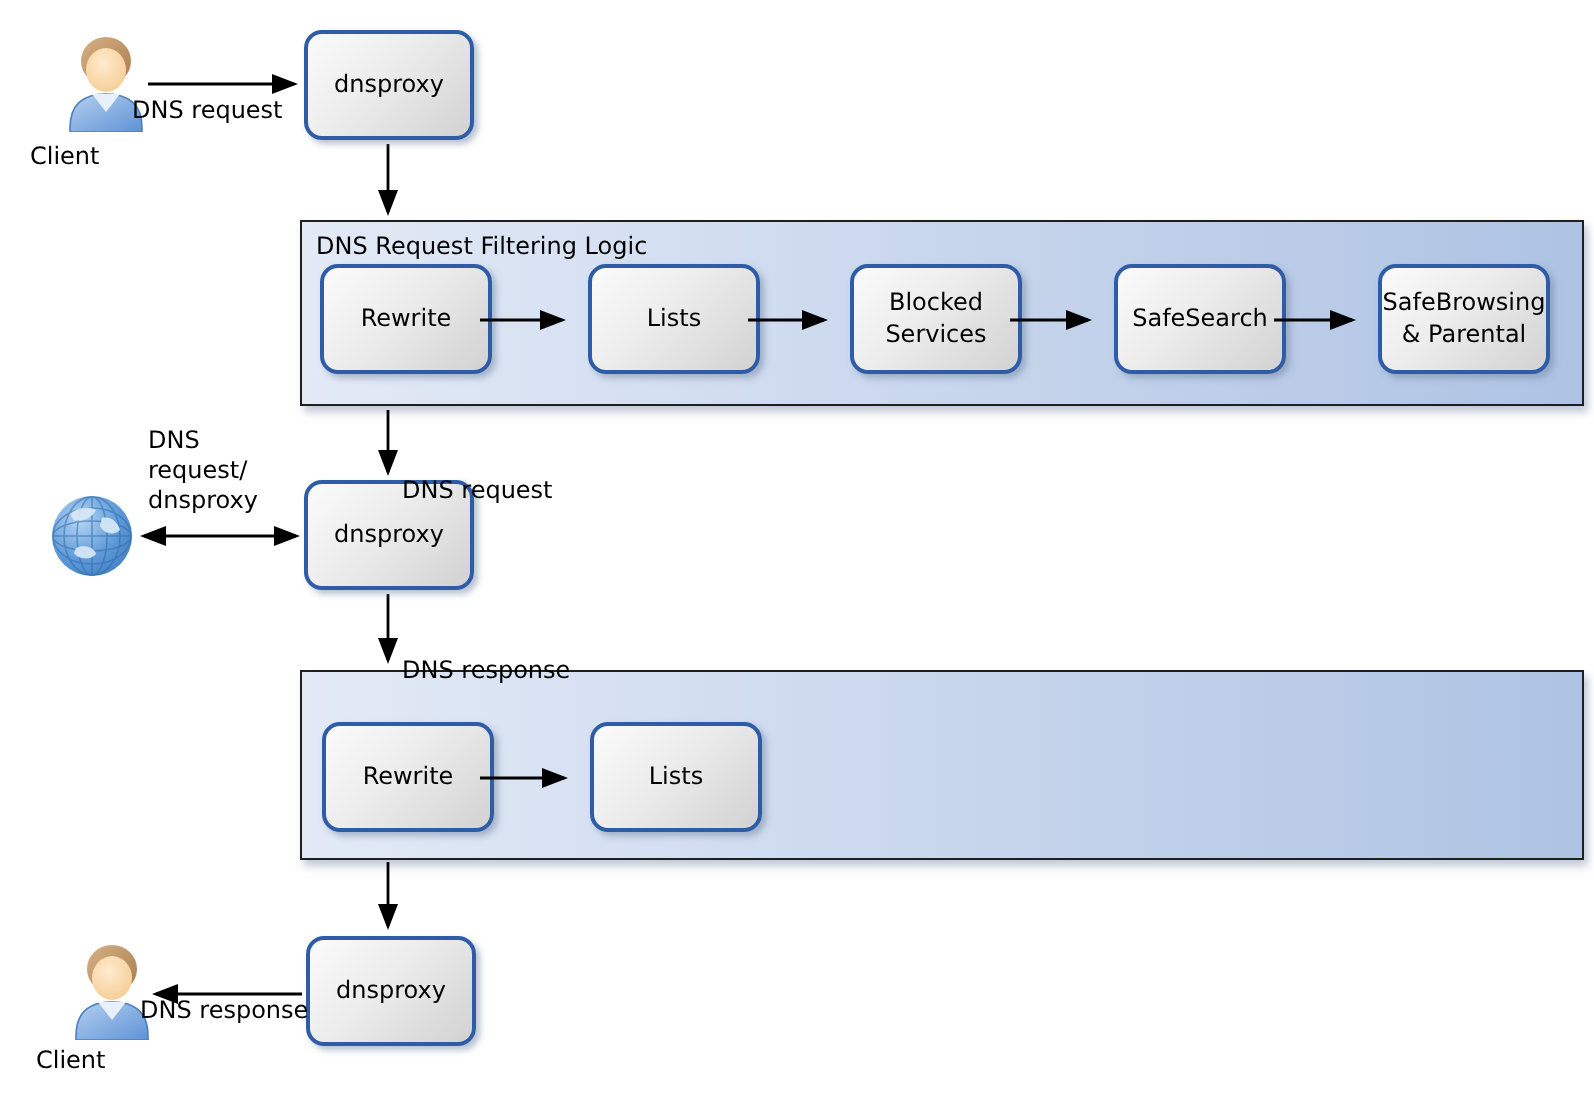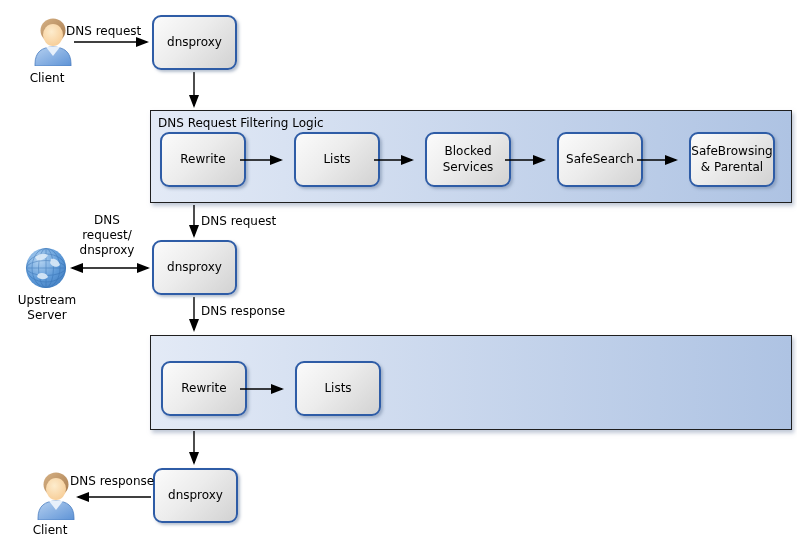--- a/index.html
+++ b/index.html
@@ -24,22 +24,22 @@
     display:flex; align-items:center; justify-content:center;
     text-align:center; line-height:1.3; padding:13px;
   }
   .step { width:86px; }
 
   
   .edges-layer { position:absolute; left:0; top:0; z-index:2; pointer-events:none; }
   .edge { stroke:var(--arrow,#000); stroke-width:1.4; fill:none; }
 
   
-  .flow-label { position:absolute; z-index:4; white-space:nowrap; }
-  .icon-label { position:absolute; z-index:4; text-align:center; line-height:1.25; }
+  .flow-label { position:absolute; z-index:4; white-space:nowrap;margin-top:24px; }
+  .icon-label { position:absolute; z-index:4; text-align:left; line-height:1.25; }
   .multiline { white-space:pre-line; }
   .icon-figure { position:absolute; z-index:3; }
 </style>
 </head>
 <body>
 
 <div class="canvas">
 
   <svg class="edges-layer" width="797" height="558">
     <defs>
@@ -134,21 +134,20 @@
         <line x1="1.4" y1="21" x2="40.6" y2="21"></line>
         <line x1="21" y1="1.4" x2="21" y2="40.6"></line>
       </g>
       <g fill="#d9e9f8" opacity="0.92">
         <path d="M10,10 C14,6.5 19,6 23,8 C21,12 16,14 12,13 Z"></path>
         <path d="M26,12 C30,11 34,14 35,18 C32,21 27,20 25,16 Z"></path>
         <path d="M13,27 C17,25 22,26.5 23,30 C20,33.5 14,32.5 12,29.5 Z"></path>
       </g>
     </svg>
   </div>
-  <div class="icon-label" style="left:6px; top:293px; width:82px;">Upstream Server</div>
 
   <div class="icon-label multiline" style="left:74px; top:213px; width:66px;">DNS
 request/
 dnsproxy</div>
 
   <div class="flow-label" style="left:201px; top:304px;">DNS response</div>
 
   <div class="fc" style="top:335px; height:95px;">
     <div class="node step" style="left:10px; top:25px;">
       <span>Rewrite</span>

